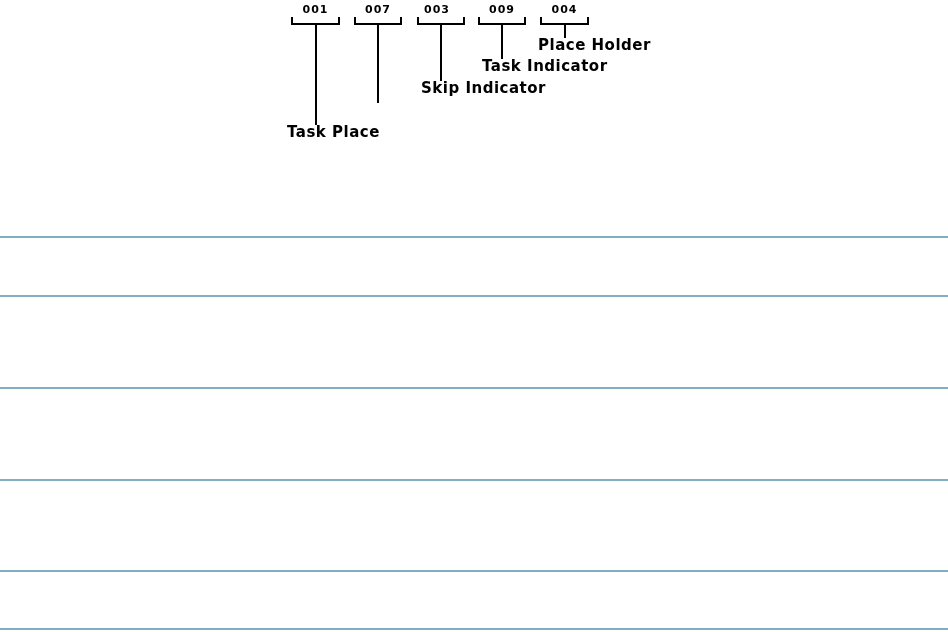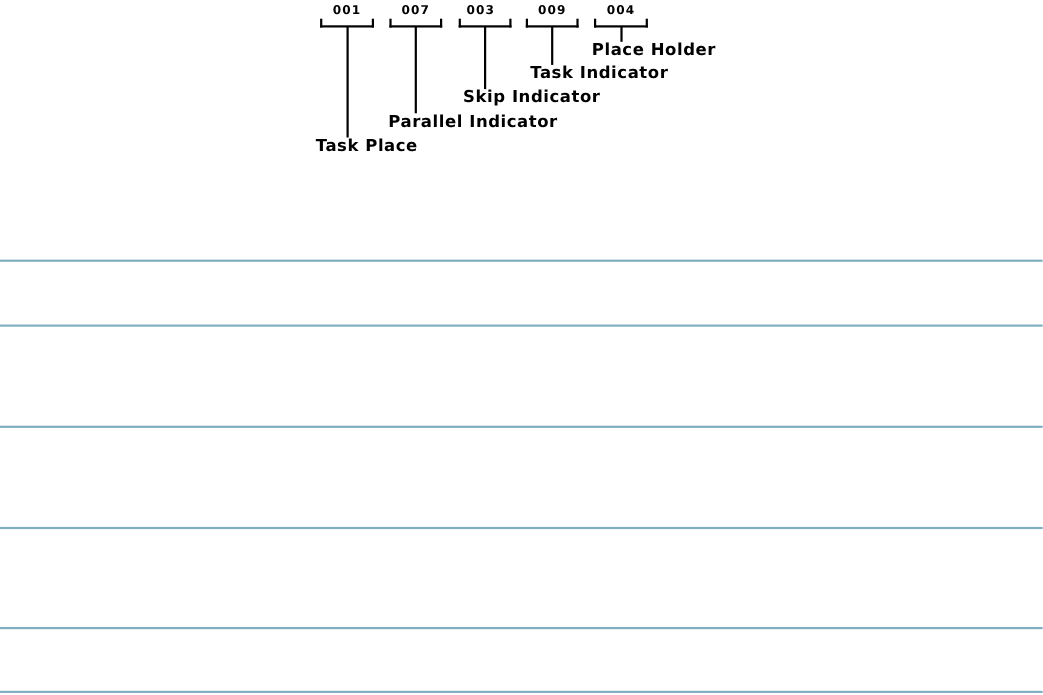--- a/index.html
+++ b/index.html
@@ -86,21 +86,20 @@
   <div class="diagram">
 
     <div class="code" style="left:291px;width:49px;">001</div>
     <div class="bracket" style="left:291px;width:49px;"></div>
     <div class="stem" style="left:315px;height:101px;"></div>
     <div class="field-label" style="left:287px;top:124px;">Task Place</div>
 
     <div class="code" style="left:354px;width:48px;">007</div>
     <div class="bracket" style="left:354px;width:48px;"></div>
     <div class="stem" style="left:377px;height:79px;"></div>
-    <div class="field-label" style="left:353px;top:102px;">Parallel Indicator</div>
 
     <div class="code" style="left:413px;width:48px;">003</div>
     <div class="bracket" style="left:417px;width:48px;"></div>
     <div class="stem" style="left:440px;height:57px;"></div>
     <div class="field-label" style="left:421px;top:80px;text-align:right;">Skip Indicator</div>
 
     <div class="code" style="left:478px;width:48px;">009</div>
     <div class="bracket" style="left:478px;width:48px;"></div>
     <div class="stem" style="left:501px;height:35px;"></div>
     <div class="field-label" style="left:482px;top:58px;">Task Indicator</div>

